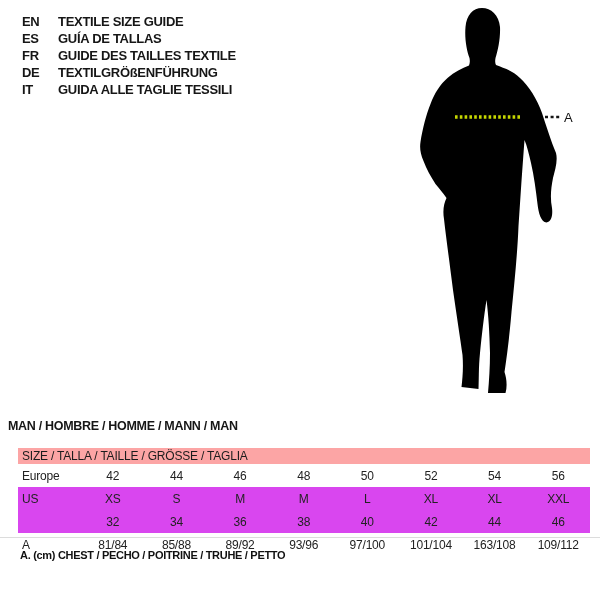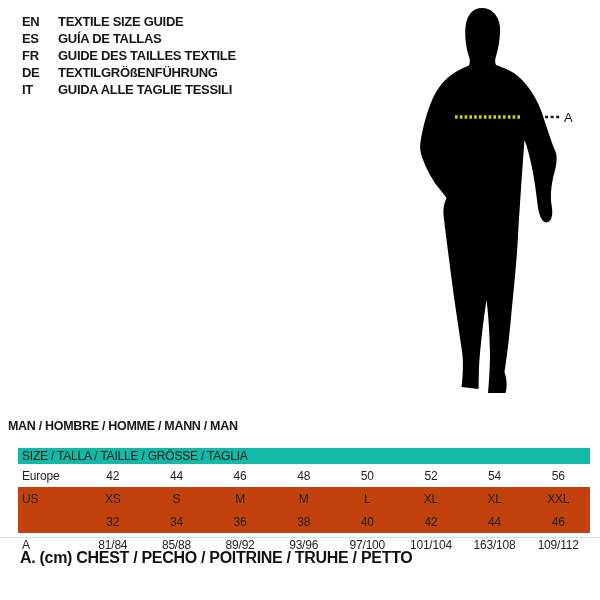--- a/index.html
+++ b/index.html
@@ -19,32 +19,32 @@
   .categories{position:absolute;left:20px;top:107px;font-size:13px;font-weight:700;line-height:19px;letter-spacing:-0.4px;color:#111;}
 
   
   .figure{position:absolute;left:400px;top:0;width:200px;height:400px;}
 
   
   .section-title{position:absolute;left:8px;top:419px;font-size:12.5px;font-weight:700;letter-spacing:-0.3px;color:#161616;}
 
   
   .size-table{position:absolute;left:18px;top:448px;width:572px;font-size:12px;color:#222;}
-  .t-header{height:16px;background:#14b8a6;display:flex;align-items:center;padding-left:4px;box-sizing:border-box;font-size:12px;letter-spacing:-0.2px;color:#1c1c1c;}
+  .t-header{height:16px;background:#fca5a5;display:flex;align-items:center;padding-left:4px;box-sizing:border-box;font-size:12px;letter-spacing:-0.2px;color:#1c1c1c;}
   .t-row{display:flex;height:23px;align-items:center;box-sizing:border-box;}
-  .t-row.shaded{background:#c2410c;}
+  .t-row.shaded{background:#d946ef;}
   .t-label{width:63px;flex:0 0 63px;padding-left:4px;box-sizing:border-box;letter-spacing:-0.2px;}
   .t-cells{display:flex;flex:1;}
   .t-cell{flex:1;text-align:center;letter-spacing:-0.2px;}
 
   
   .divider{position:absolute;left:0;top:537px;width:600px;height:1px;background:#dcdcdc;}
 
   
-  .footnote{position:absolute;left:20px;top:549px;font-size:16px;font-weight:700;letter-spacing:-0.3px;color:#111;}
+  .footnote{position:absolute;left:20px;top:549px;font-size:11px;font-weight:700;letter-spacing:-0.3px;color:#111;}
 </style>
 </head>
 <body>
 
 <div class="canvas">
 
   <div class="lang-list">
     <div class="lang-row">
       <span class="lang-code">EN</span>
       <span class="lang-label">TEXTILE SIZE GUIDE</span>

